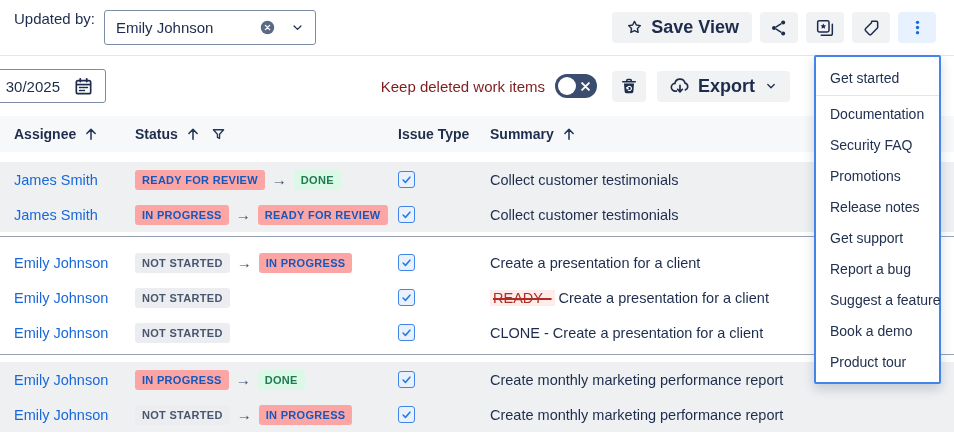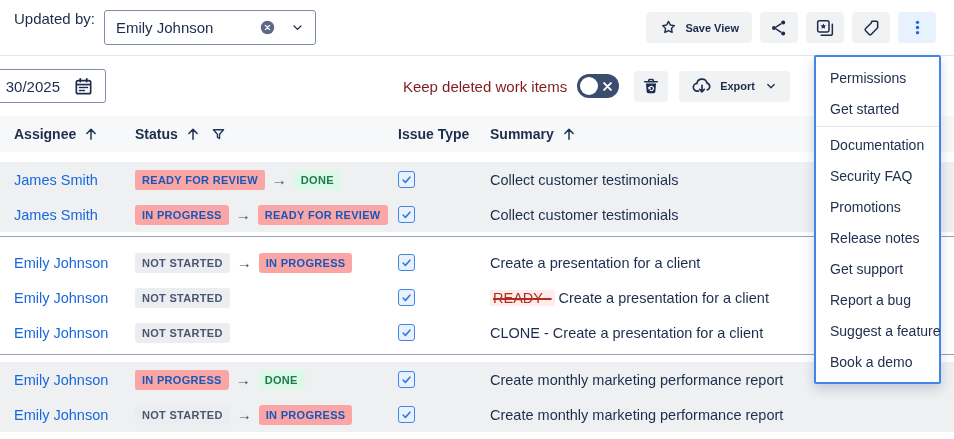--- a/index.html
+++ b/index.html
@@ -11,21 +11,21 @@
                  padding:0 18px 0 14px; border-bottom:1px solid #e4e6ea; }
   .tb-left { display:flex; align-items:flex-start; gap:9px; }
   .label-navy { font-size:15px; color:#1d2c4c; }
   .combobox { display:flex; align-items:center; width:212px; height:35px; border:1px solid #7d8da5;
               border-radius:3px; padding:0 10px 0 11px; background:#fff; }
   .combobox .value { flex:1; font-size:15px; color:#1d2c4c; }
   .icon-btn-inline { display:flex; align-items:center; justify-content:center; cursor:pointer; }
   .tb-right { display:flex; align-items:center; gap:8px; }
   .btn-gray { display:flex; align-items:center; gap:7px; height:31px; padding:0 13px;
               background:#f1f2f4; border:none; border-radius:4px; cursor:pointer;
-              font-family:inherit; font-size:11px; font-weight:700; color:#1d2c4c; }
+              font-family:inherit; font-size:18px; font-weight:700; color:#1d2c4c; }
   .icon-btn { width:38px; height:31px; background:#f1f2f4; border:none; border-radius:4px;
               display:flex; align-items:center; justify-content:center; cursor:pointer; }
   .icon-btn.active { background:#e8f1fe; }
 
   
   .toolbar-filters { height:60px; display:flex; align-items:center; justify-content:space-between;
                      padding-right:164px; }
   .tf-left { display:flex; align-items:center; }
   .date-field { display:flex; align-items:center; justify-content:flex-end; gap:13px;
                 width:170px; height:34px; margin-left:-64px; padding-right:11px;
@@ -407,26 +407,26 @@
           <div class="cell c-summary">
 
             <span class="summary-text">Create monthly marketing performance report</span>
           </div>
         </div>
       </div>
     </div>
   </div>
 
   <div class="menu">
-    <div class="menu-item">Permissions</div>
     <div class="menu-item">Get started</div>
     <div class="menu-divider"></div>
     <div class="menu-item">Documentation</div>
     <div class="menu-item">Security FAQ</div>
     <div class="menu-item">Promotions</div>
     <div class="menu-item">Release notes</div>
     <div class="menu-item">Get support</div>
     <div class="menu-item">Report a bug</div>
     <div class="menu-item">Suggest a feature</div>
     <div class="menu-item">Book a demo</div>
+    <div class="menu-item">Product tour</div>
   </div>
 
 </div>
 
 </body></html>

